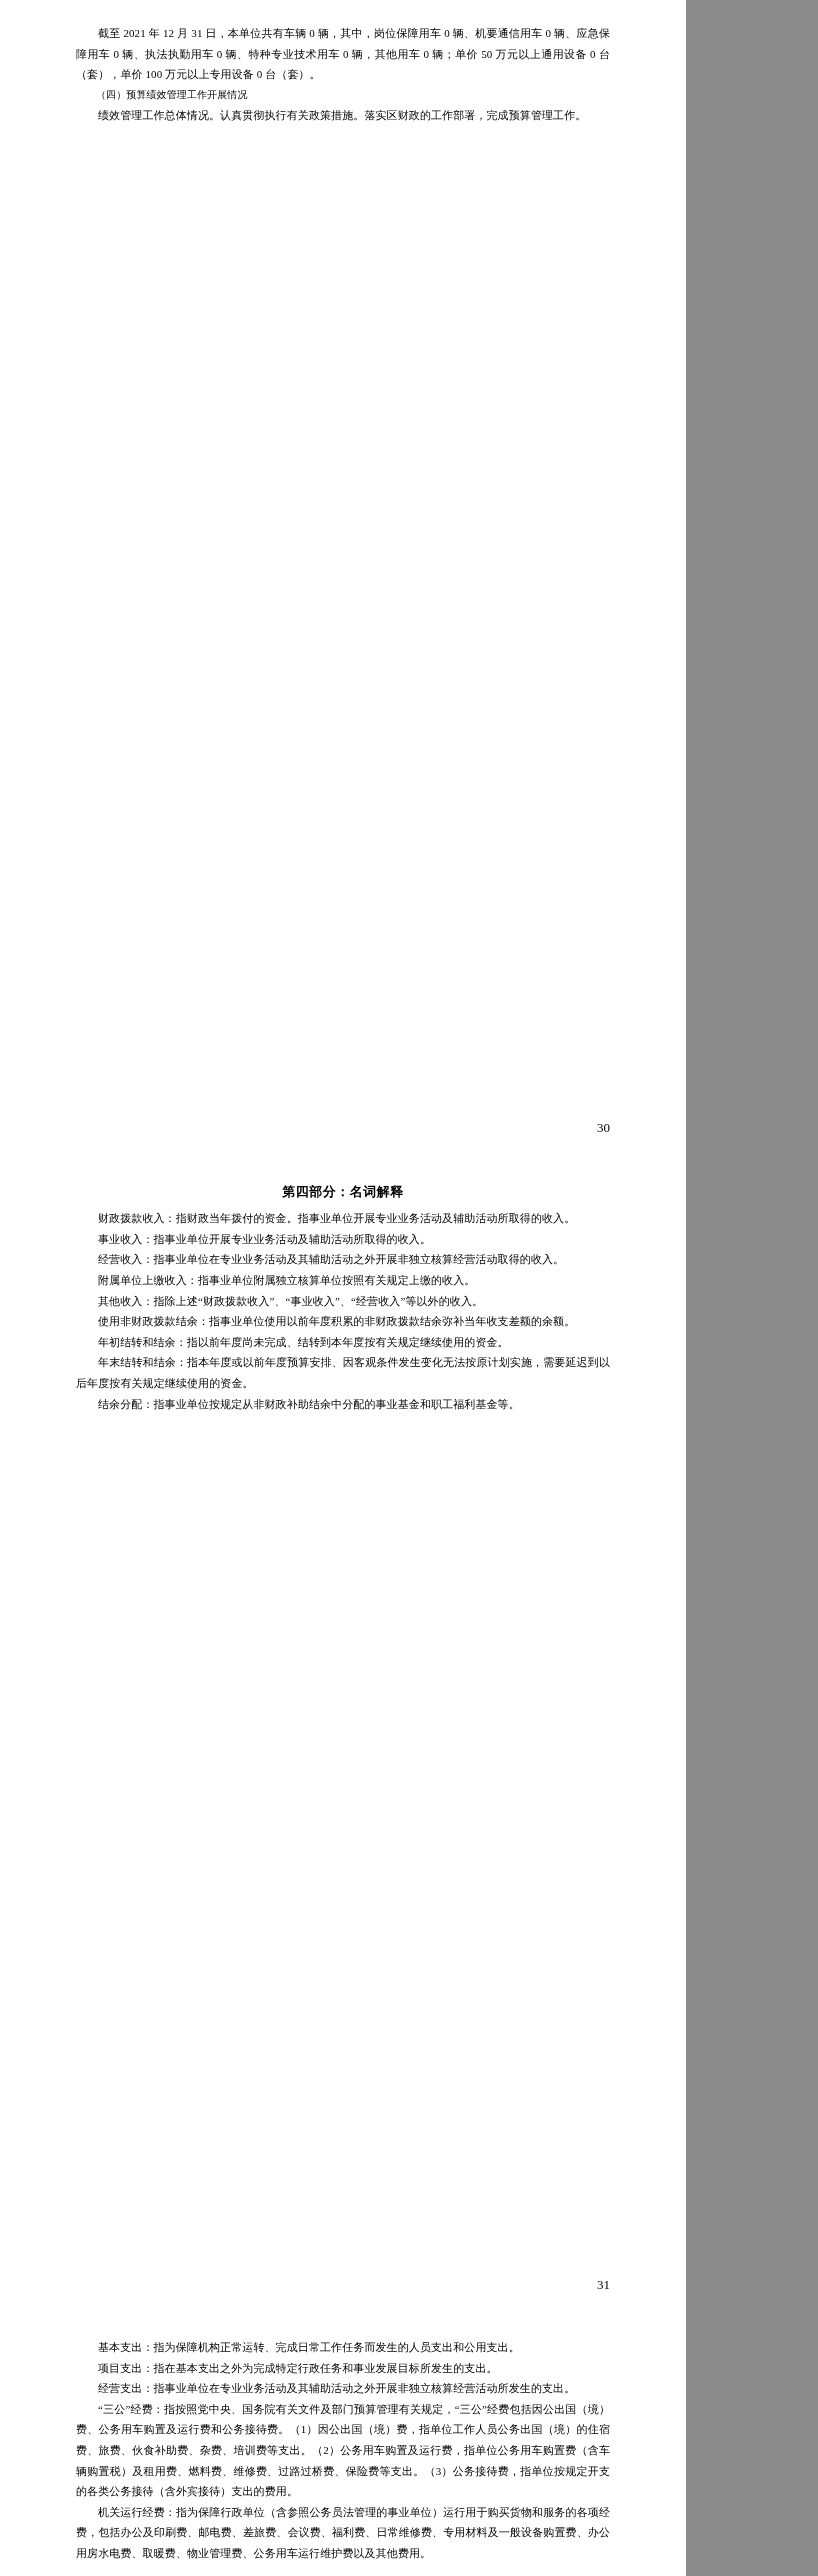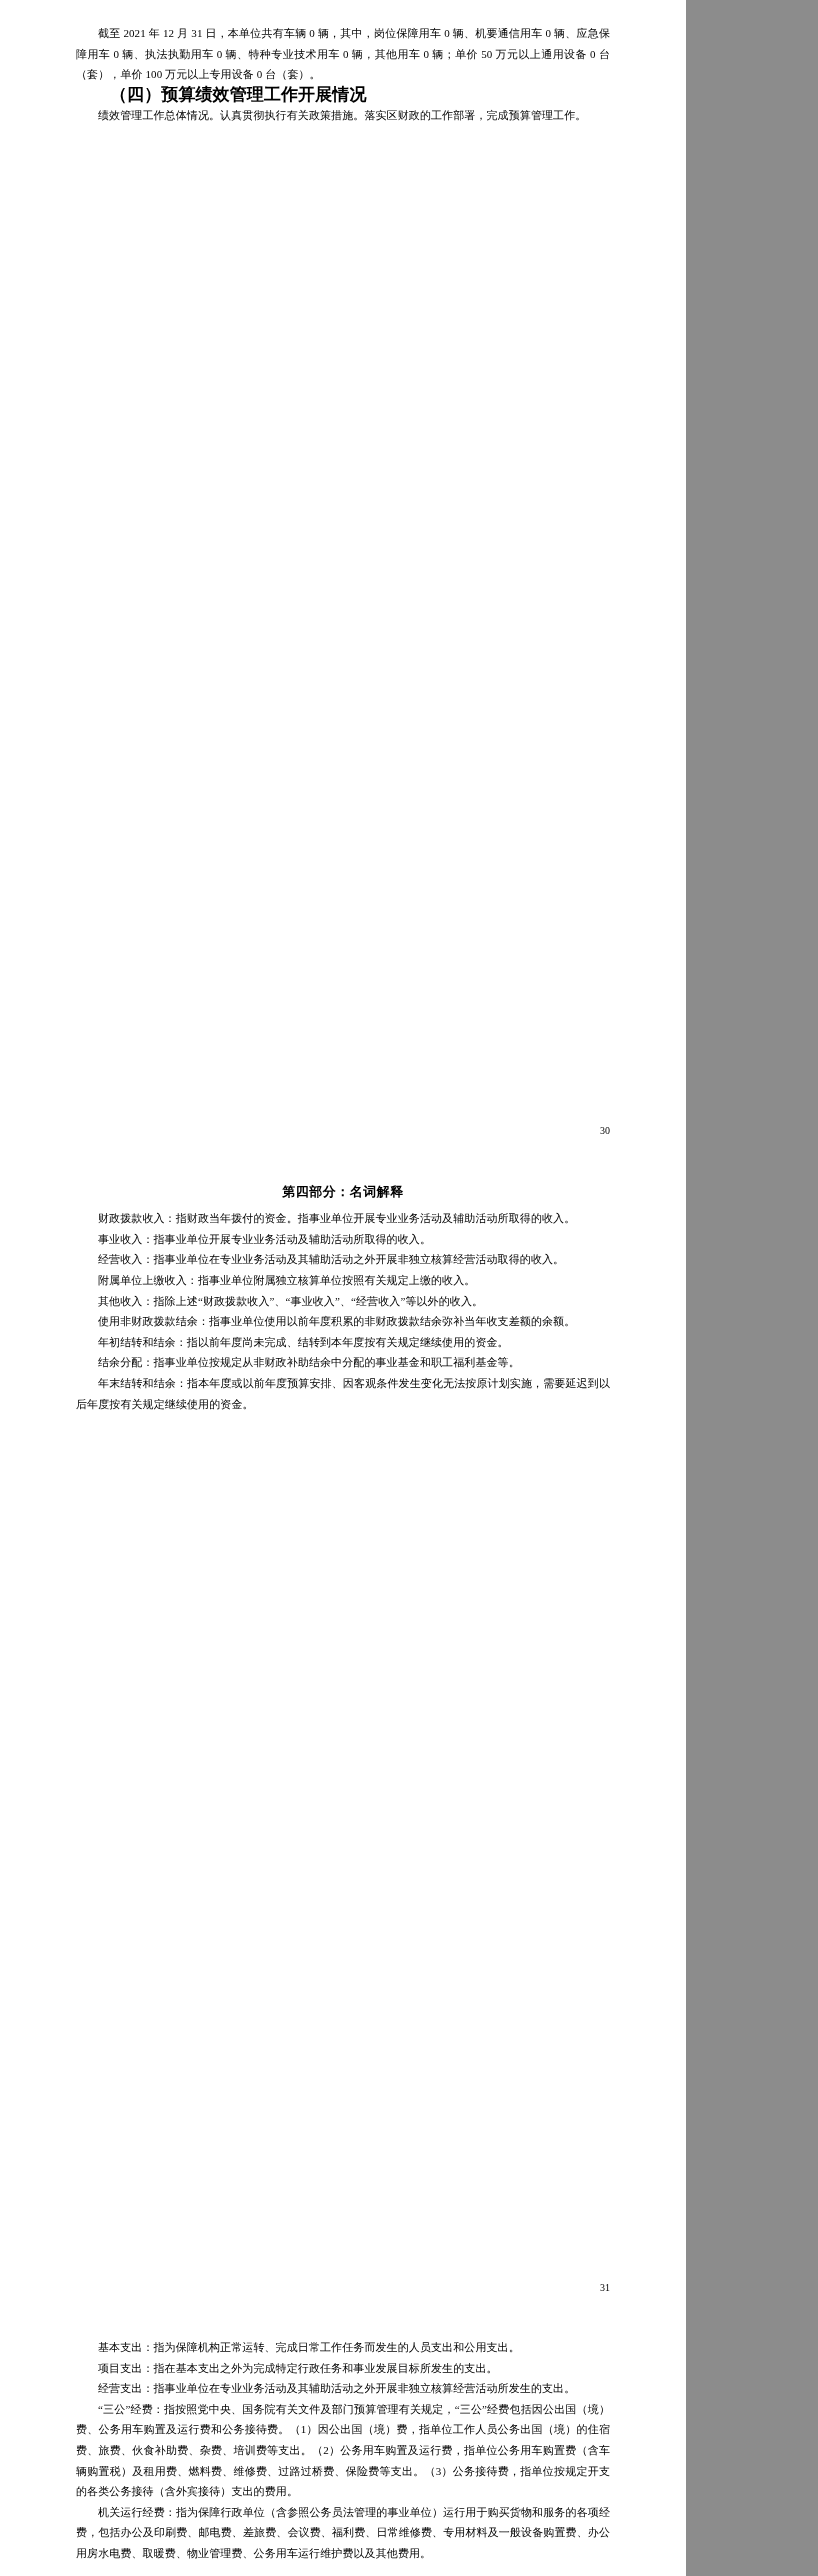--- a/index.html
+++ b/index.html
@@ -29,42 +29,42 @@
     margin: 0;
     font-size: 11px;
     line-height: 20.6px;
     text-align: justify;
     text-justify: inter-ideograph;
     text-indent: 2em;
     letter-spacing: 0.1px;
   }
 
   .heading-sub {
-    font-weight: bold;
-    font-size: 17px;
+    font-weight: normal;
+    font-size: 10px;
     line-height: 20.6px;
     text-indent: 2em;
     margin: 0;
   }
   .part-title {
     text-align: center;
     font-weight: bold;
     font-size: 13px;
     line-height: 23px;
     text-indent: 0;
     margin: 0 0 5.2px 0;
     letter-spacing: 0.5px;
   }
   .term {
     font-weight: normal;
   }
   .pagenum {
     position: absolute;
     right: 76px;
-    font-size: 10px;
+    font-size: 13px;
     color: #000;
     font-family: "Liberation Serif", serif;
   }
 </style>
 </head>
 <body>
 
 <div class="doc">
 
   <div class="page page-1">
@@ -76,22 +76,22 @@
 
   <div class="page page-2">
     <p class="part-title">第四部分：名词解释</p>
     <p><span class="term">财政拨款收入：</span><span>指财政当年拨付的资金。指事业单位开展专业业务活动及辅助活动所取得的收入。</span></p>
     <p><span class="term">事业收入：</span><span>指事业单位开展专业业务活动及辅助活动所取得的收入。</span></p>
     <p><span class="term">经营收入：</span><span>指事业单位在专业业务活动及其辅助活动之外开展非独立核算经营活动取得的收入。</span></p>
     <p><span class="term">附属单位上缴收入：</span><span>指事业单位附属独立核算单位按照有关规定上缴的收入。</span></p>
     <p><span class="term">其他收入：</span><span>指除上述“财政拨款收入”、“事业收入”、“经营收入”等以外的收入。</span></p>
     <p><span class="term">使用非财政拨款结余：</span><span>指事业单位使用以前年度积累的非财政拨款结余弥补当年收支差额的余额。</span></p>
     <p><span class="term">年初结转和结余：</span><span>指以前年度尚未完成、结转到本年度按有关规定继续使用的资金。</span></p>
+    <p><span class="term">年末结转和结余：</span><span>指本年度或以前年度预算安排、因客观条件发生变化无法按原计划实施，需要延迟到以后年度按有关规定继续使用的资金。</span></p>
     <p><span class="term">结余分配：</span><span>指事业单位按规定从非财政补助结余中分配的事业基金和职工福利基金等。</span></p>
-    <p><span class="term">年末结转和结余：</span><span>指本年度或以前年度预算安排、因客观条件发生变化无法按原计划实施，需要延迟到以后年度按有关规定继续使用的资金。</span></p>
     <div class="pagenum" style="bottom:20.6px;">31</div>
   </div>
 
   <div class="page page-3">
     <p><span class="term">基本支出：</span><span>指为保障机构正常运转、完成日常工作任务而发生的人员支出和公用支出。</span></p>
     <p><span class="term">项目支出：</span><span>指在基本支出之外为完成特定行政任务和事业发展目标所发生的支出。</span></p>
     <p><span class="term">经营支出：</span><span>指事业单位在专业业务活动及其辅助活动之外开展非独立核算经营活动所发生的支出。</span></p>
     <p><span class="term">“三公”经费：</span><span>指按照党中央、国务院有关文件及部门预算管理有关规定，“三公”经费包括因公出国（境）费、公务用车购置及运行费和公务接待费。（1）因公出国（境）费，指单位工作人员公务出国（境）的住宿费、旅费、伙食补助费、杂费、培训费等支出。（2）公务用车购置及运行费，指单位公务用车购置费（含车辆购置税）及租用费、燃料费、维修费、过路过桥费、保险费等支出。（3）公务接待费，指单位按规定开支的各类公务接待（含外宾接待）支出的费用。</span></p>
     <p><span class="term">机关运行经费：</span><span>指为保障行政单位（含参照公务员法管理的事业单位）运行用于购买货物和服务的各项经费，包括办公及印刷费、邮电费、差旅费、会议费、福利费、日常维修费、专用材料及一般设备购置费、办公用房水电费、取暖费、物业管理费、公务用车运行维护费以及其他费用。</span></p>
 

